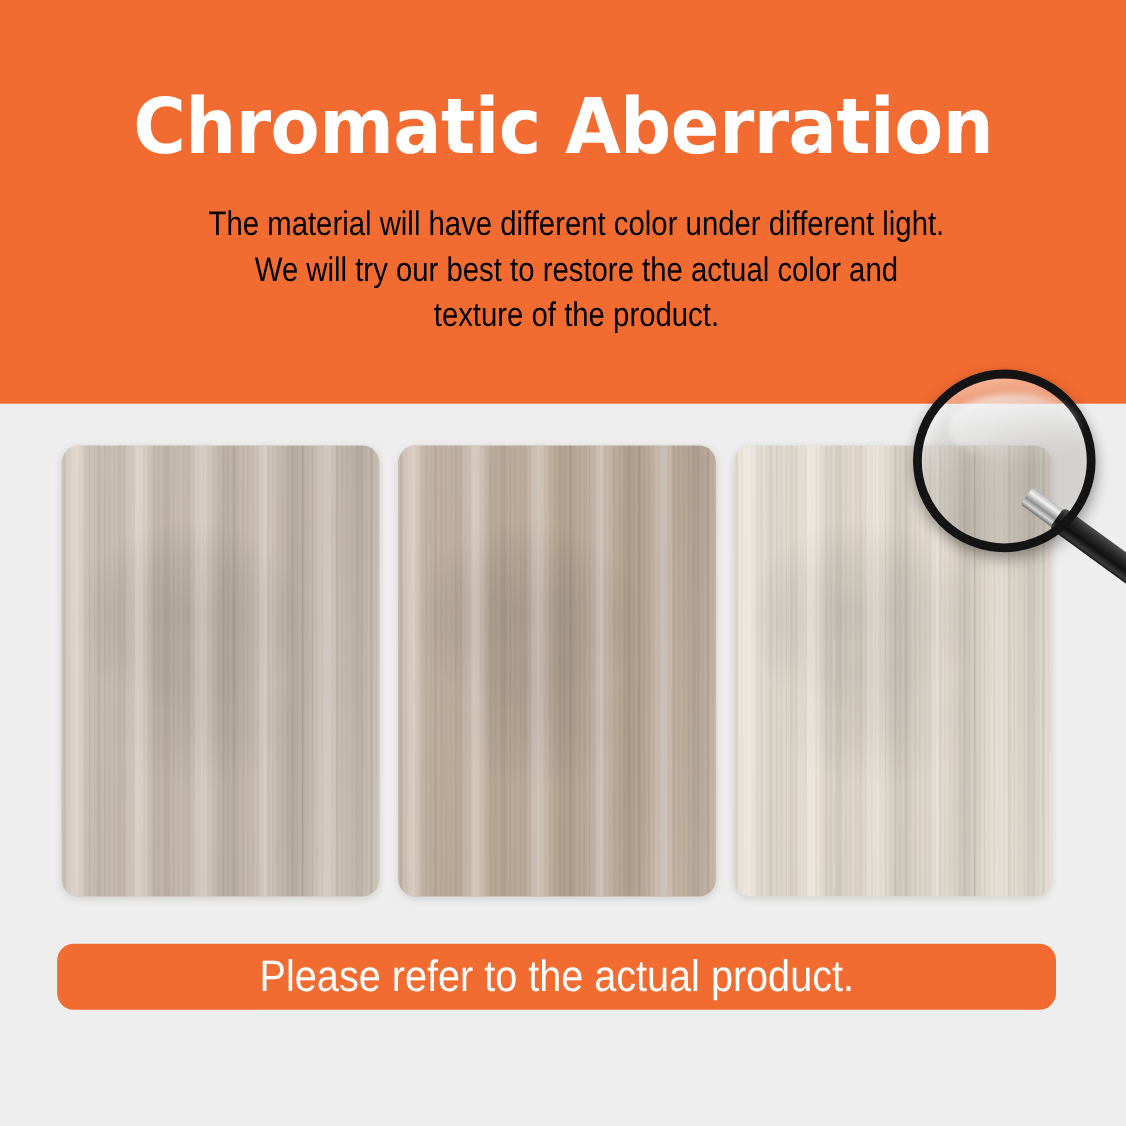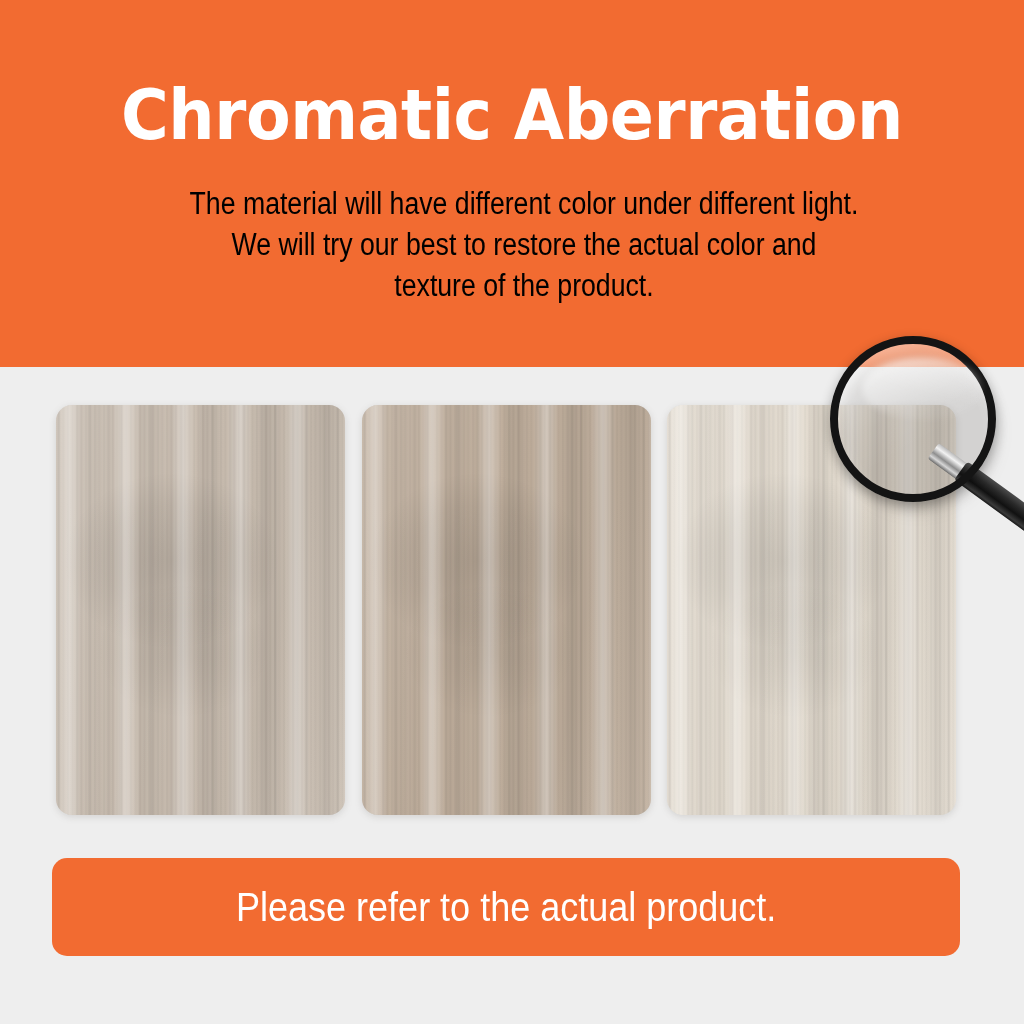--- a/index.html
+++ b/index.html
@@ -219,21 +219,21 @@
     background: rgba(90,85,80,0.18);
     filter: blur(7px);
   }
 
   
   .footer-banner {
     position: absolute;
     left: 52px;
     top: 858px;
     width: 908px;
-    height: 98px;
+    height: 60px;
     background: #F26B31;
     border-radius: 15px;
     display: flex;
     align-items: center;
     justify-content: center;
   }
   .footer-text {
     color: #ffffff;
     font-family: "Liberation Sans", sans-serif;
     font-size: 40px;

